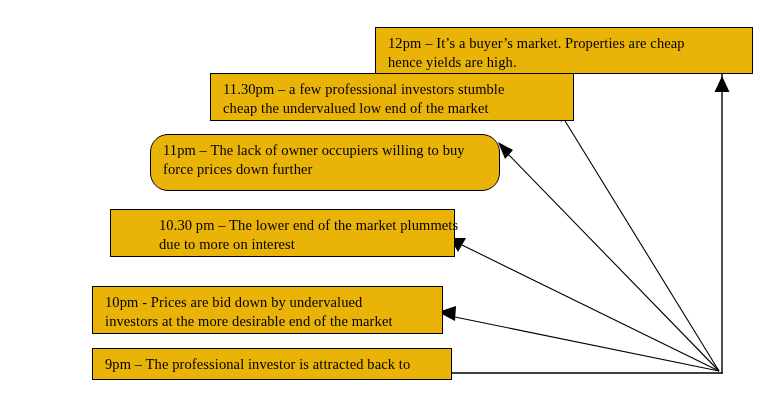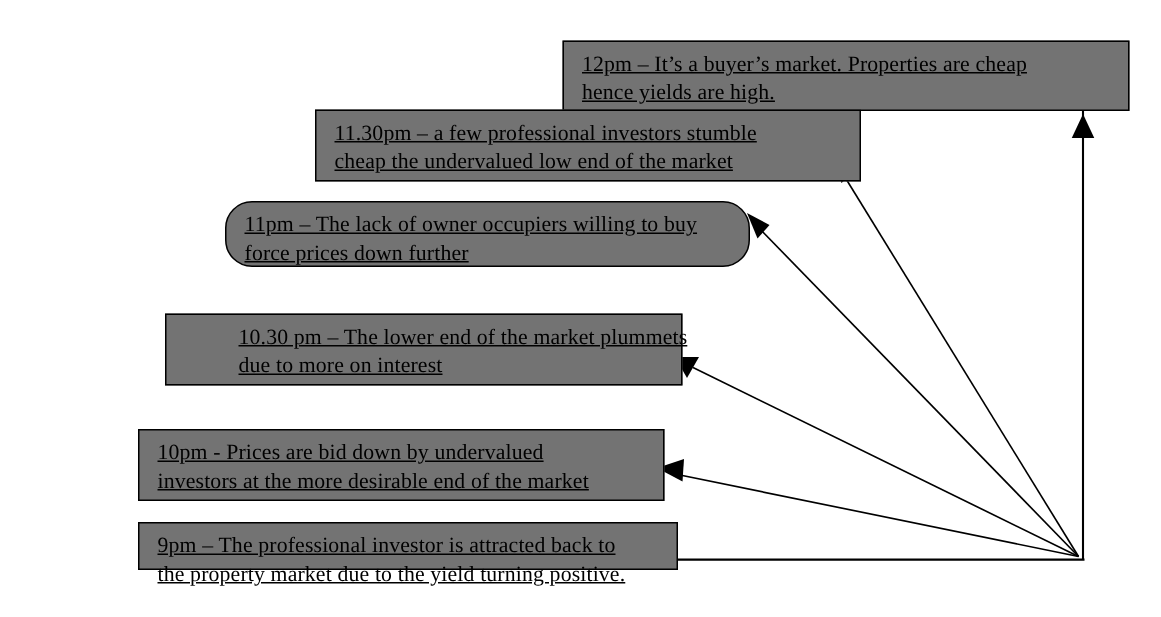--- a/index.html
+++ b/index.html
@@ -20,36 +20,35 @@
     left: 0;
     top: 0;
     width: 774px;
     height: 411px;
     pointer-events: none;
   }
   .note-box {
     position: absolute;
     box-sizing: border-box;
     border: 1.4px solid #000000;
-    background: #737373;
+    background: #eab308;
     color: #000000;
     font-size: 14.5px;
     line-height: 1.32;
     padding: 6px 10px 4px 12px;
     letter-spacing: 0.1px;
-    text-decoration: underline;
   }
   .note-box .line {
     display: block;
     white-space: nowrap;
   }
   
   #box-12pm    { left: 375px; top: 27px;  width: 378px; height: 47px; }
   #box-1130pm  { left: 210px; top: 73px;  width: 364px; height: 48px; }
-  #box-11pm    { left: 150px; top: 134px; width: 350px; height: 44px; border-radius: 18px; }
+  #box-11pm    { left: 150px; top: 134px; width: 350px; height: 57px; border-radius: 18px; }
   #box-1030pm  { left: 110px; top: 209px; width: 345px; height: 48px; padding-left: 48px; }
   #box-10pm    { left: 92px;  top: 286px; width: 351px; height: 48px; }
   #box-9pm     { left: 92px;  top: 348px; width: 360px; height: 32px; }
 </style>
 </head>
 <body>
 
 <div id="canvas">
 
   <svg id="arrow-layer" viewBox="0 0 774 411" width="774" height="411" xmlns="http://www.w3.org/2000/svg">
@@ -104,16 +103,15 @@
     <span class="line">due to more on interest</span>
   </div>
 
   <div class="note-box" id="box-10pm">
     <span class="line">10pm -  Prices are bid down by undervalued</span>
     <span class="line">investors at the more desirable end of the market</span>
   </div>
 
   <div class="note-box" id="box-9pm">
     <span class="line">9pm – The professional investor is attracted back to</span>
-    <span class="line">the property market due to the yield turning positive.</span>
   </div>
 
 </div>
 
 </body></html>

